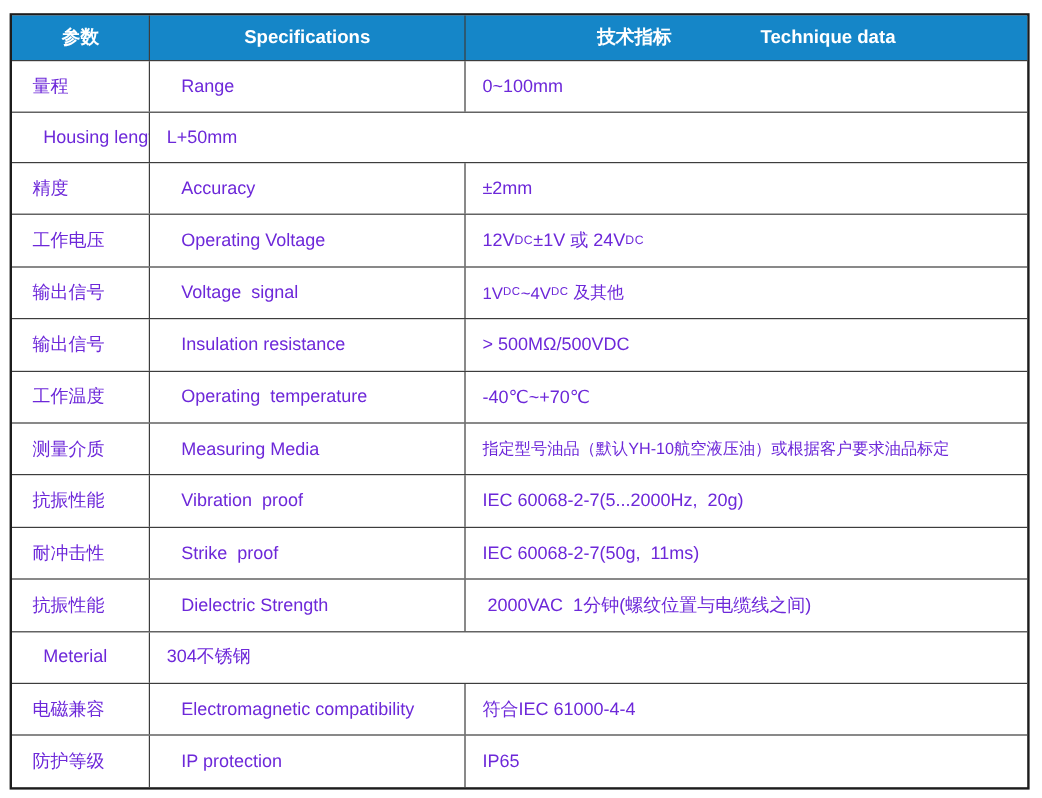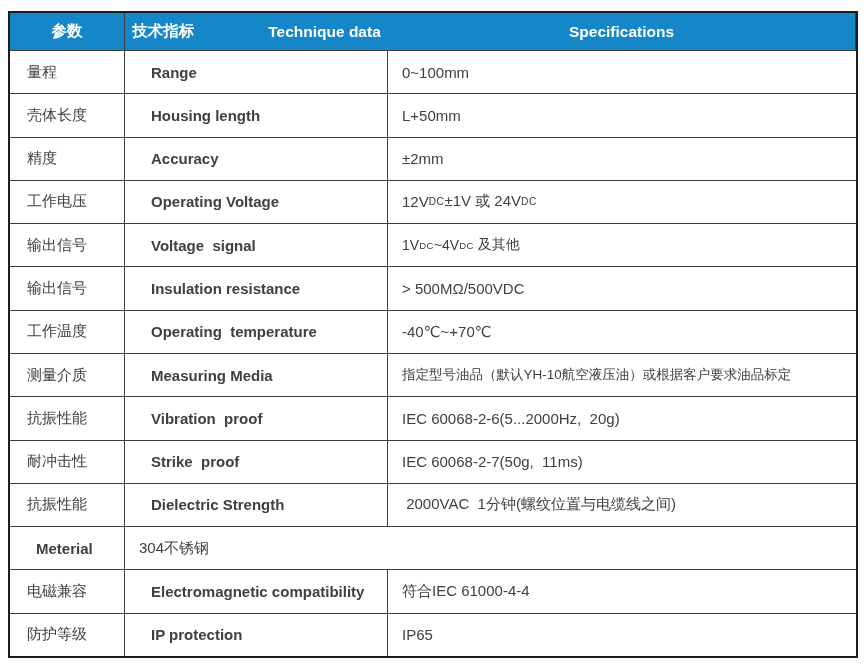--- a/index.html
+++ b/index.html
@@ -29,24 +29,24 @@
     background: #1586C8;
     color: #ffffff;
     font-weight: bold;
     font-size: 15.5px;
   }
   .cell {
     display: flex;
     align-items: center;
     overflow: hidden;
     white-space: pre;
-    color: #404040;
+    color: #6d28d9;
   }
   .cell.c1 { border-right: 1px solid #3d3d3d; padding-left: 17px; font-size: 15px; font-weight: 500; }
-  .cell.c2 { border-right: 1px solid #3d3d3d; padding-left: 26px; font-size: 15px; font-weight: bold; }
+  .cell.c2 { border-right: 1px solid #3d3d3d; padding-left: 26px; font-size: 15px; }
   .cell.c3 { padding-left: 14px; font-size: 15px; }
   .cell.c3.small { font-size: 13.5px; }
   .cell.c3.mid   { font-size: 14px; }
   .header .cell.c1, .header .cell.c2 {
     justify-content: center;
     padding-left: 0;
     font-size: 15.5px; font-weight: bold; color: #ffffff;
   }
   .header .cell.c3 {
     justify-content: center;
@@ -56,35 +56,34 @@
   }
   .dc { font-size: 0.68em; letter-spacing: 0.5px; text-align: center; }
 </style>
 </head>
 <body>
 
 <div class="spec-table">
 
   <div class="row header">
     <div class="cell c1">参数</div>
+    <div class="cell c2">Specifications</div>
     <div class="cell c3">
       <span>技术指标</span>
       <span>Technique data</span>
     </div>
-    <div class="cell c2">Specifications</div>
   </div>
 
   <div class="row">
     <div class="cell c1">量程</div>
     <div class="cell c2">Range</div>
     <div class="cell c3">0~100mm</div>
   </div>
 
   <div class="row">
-    <div class="cell c1">壳体长度</div>
     <div class="cell c2">Housing length</div>
     <div class="cell c3">L+50mm</div>
   </div>
 
   <div class="row">
     <div class="cell c1">精度</div>
     <div class="cell c2">Accuracy</div>
     <div class="cell c3">±2mm</div>
   </div>
 
@@ -114,21 +113,21 @@
 
   <div class="row">
     <div class="cell c1">测量介质</div>
     <div class="cell c2">Measuring Media</div>
     <div class="cell c3 small">指定型号油品（默认YH-10航空液压油）或根据客户要求油品标定</div>
   </div>
 
   <div class="row">
     <div class="cell c1">抗振性能</div>
     <div class="cell c2">Vibration  proof</div>
-    <div class="cell c3">IEC 60068-2-6(5...2000Hz,  20g)</div>
+    <div class="cell c3">IEC 60068-2-7(5...2000Hz,  20g)</div>
   </div>
 
   <div class="row">
     <div class="cell c1">耐冲击性</div>
     <div class="cell c2">Strike  proof</div>
     <div class="cell c3">IEC 60068-2-7(50g,  11ms)</div>
   </div>
 
   <div class="row">
     <div class="cell c1">抗振性能</div>

